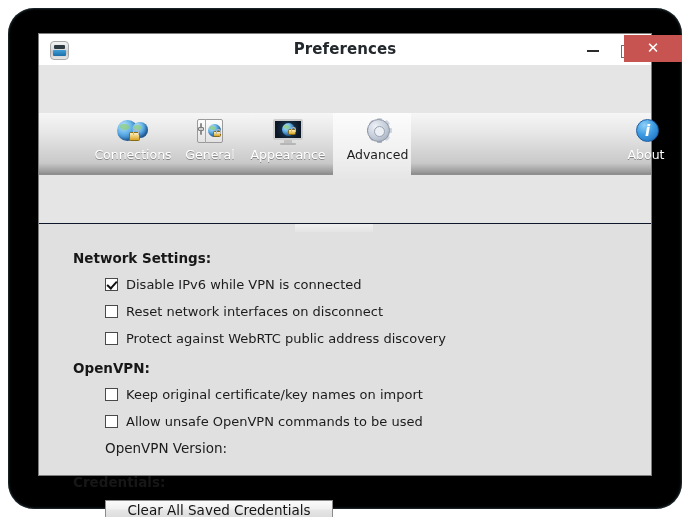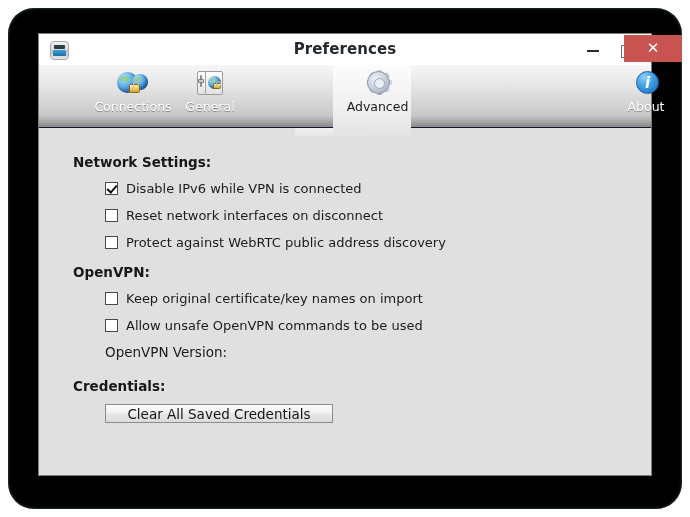--- a/index.html
+++ b/index.html
@@ -36,20 +36,21 @@
 
   
   #window {
     position: absolute;
     left: 38px; top: 33px;
     width: 614px; height: 443px;
     background: #e5e5e5;
     border: 1px solid #7e7e7e;
     display: flex;
     flex-direction: column;
+    gap: 48px;
   }
 
   
   #titlebar {
     position: relative;
     height: 31px;
     flex: 0 0 31px;
     background: #ffffff;
   }
   #win-icon {
@@ -455,20 +456,30 @@
           <span class="panel"></span>
           <span class="divider"></span>
           <span class="sl s1"></span>
           <span class="knob"></span>
           <span class="globe"></span>
           <span class="lockbadge"></span>
         </div>
         <div class="tab-label">General</div>
       </div>
 
+      <div class="tab" id="tab-appearance">
+        <div class="tab-icon" id="ic-app">
+          <span class="screen"></span>
+          <span class="globe"></span>
+          <span class="lockbadge"></span>
+          <span class="stand"></span>
+          <span class="base"></span>
+        </div>
+        <div class="tab-label">Appearance</div>
+      </div>
 
       <div class="tab active" id="tab-advanced">
         <div class="tab-icon" id="ic-adv">
           <span class="tooth t1"></span>
           <span class="tooth t2"></span>
           <span class="tooth t3"></span>
           <span class="tooth t4"></span>
           <span class="gear"></span>
         </div>
         <div class="tab-label">Advanced</div>

